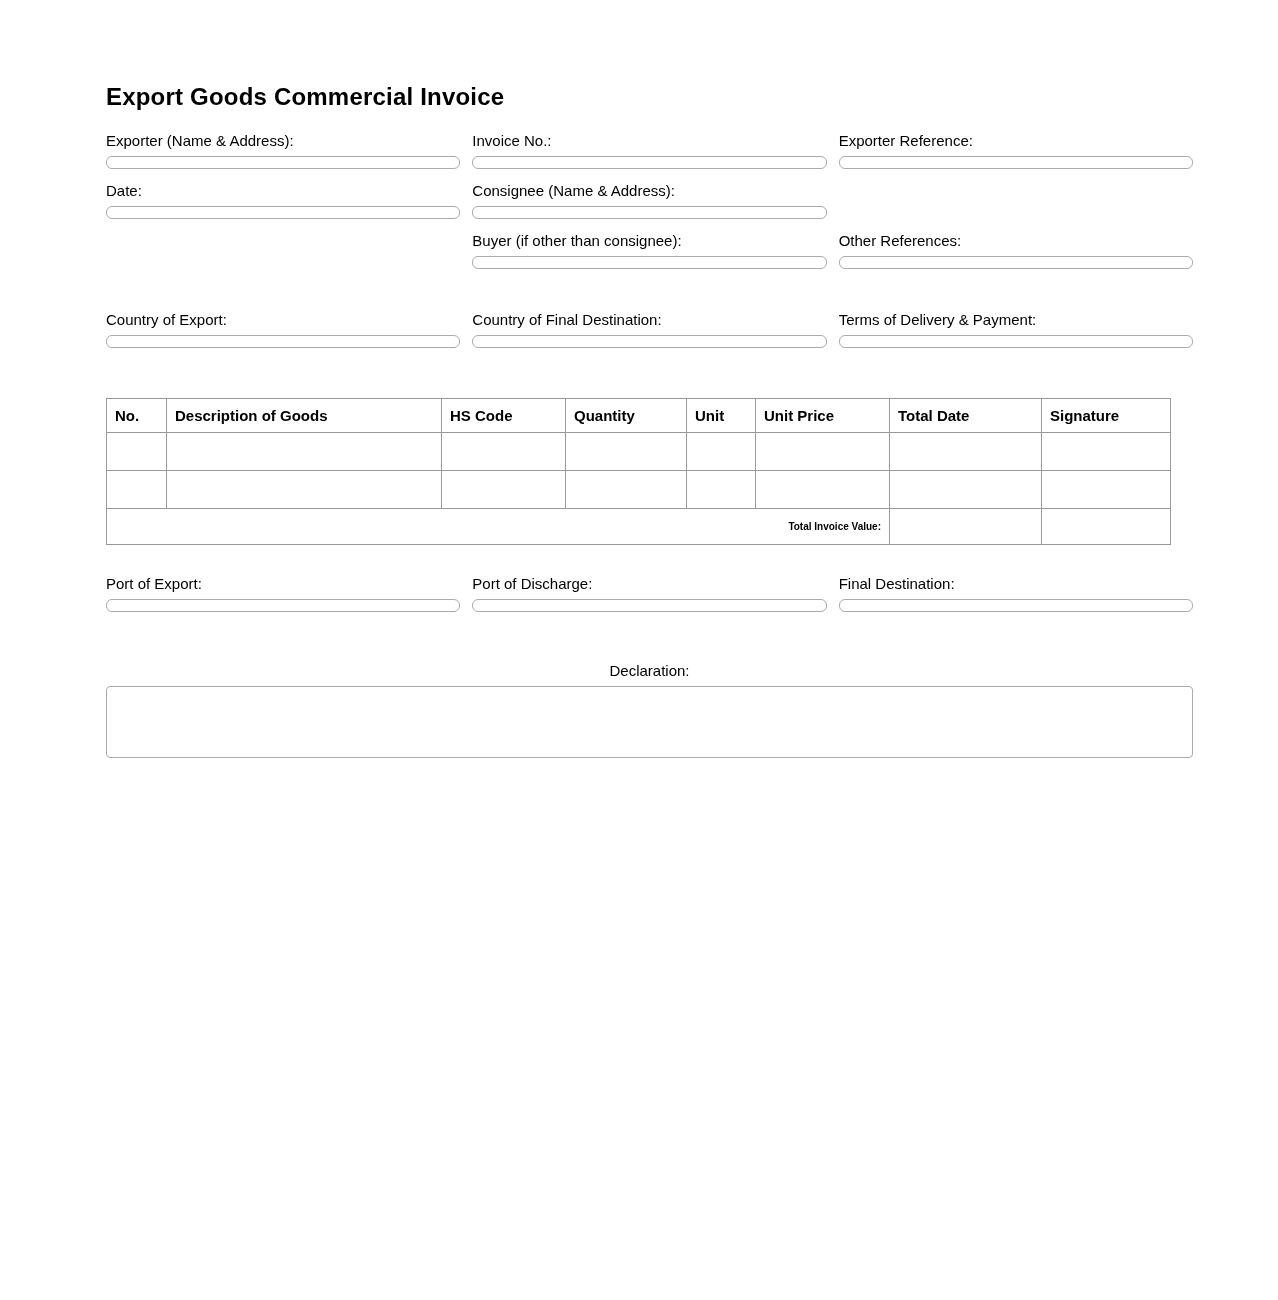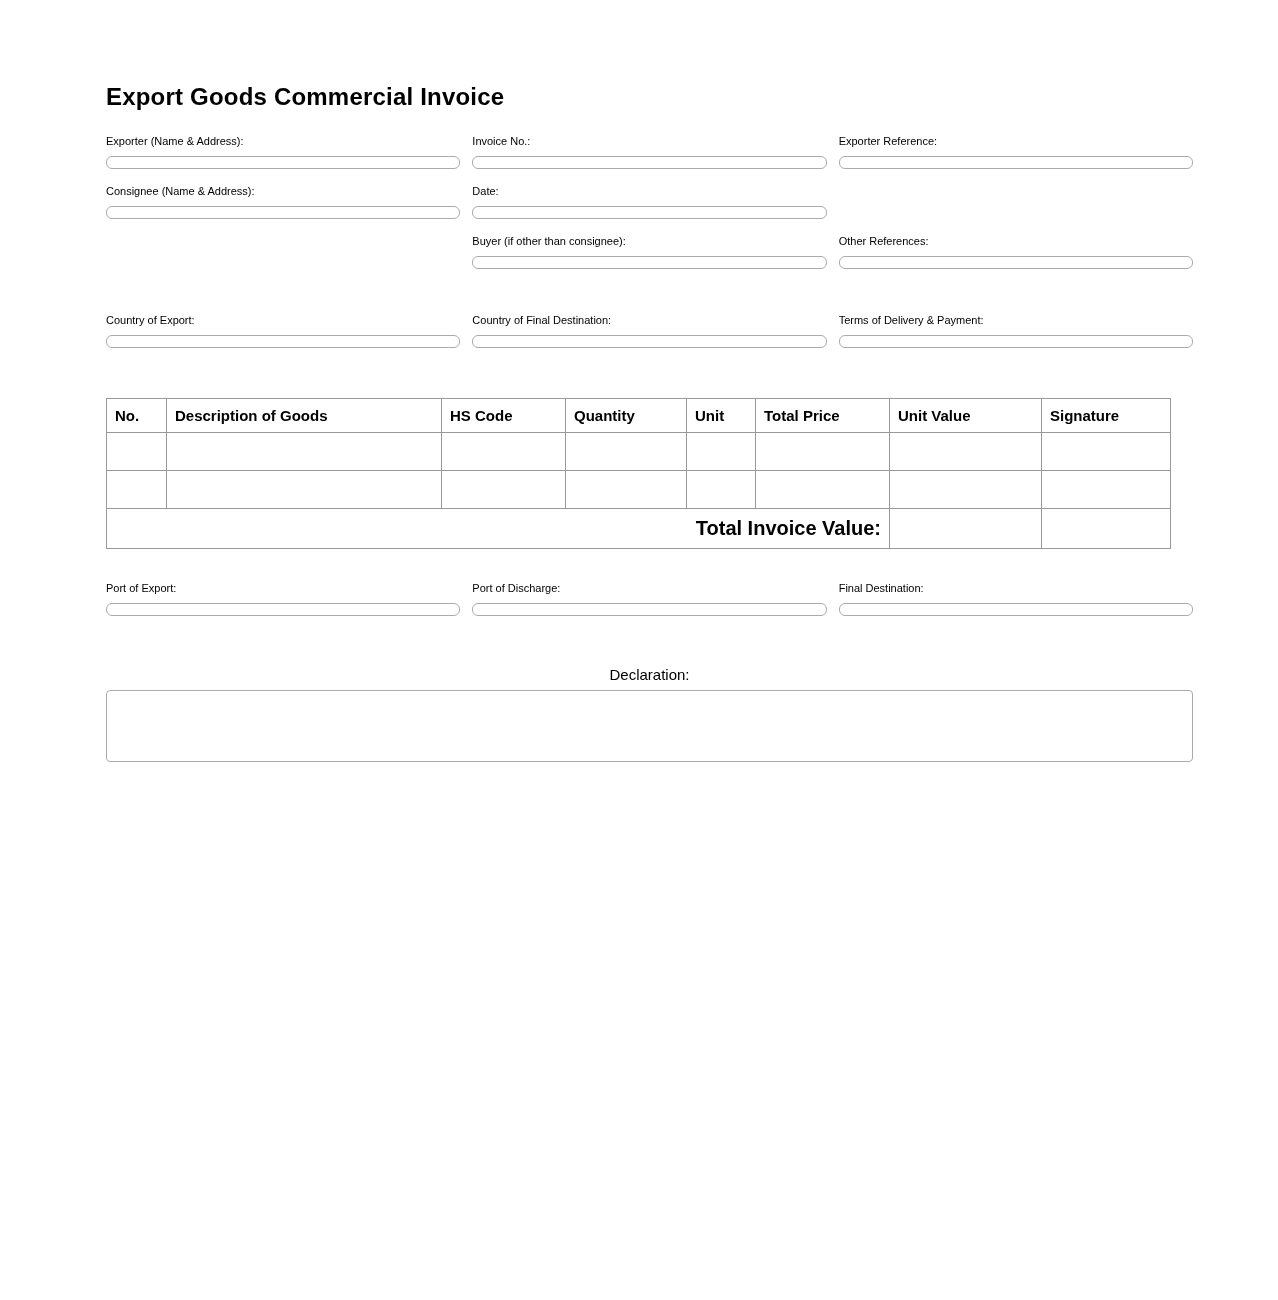--- a/index.html
+++ b/index.html
@@ -28,21 +28,21 @@
 
   .form-grid {
     display: grid;
     grid-template-columns: 1fr 1fr 1fr;
     column-gap: 12px;
     row-gap: 13px;
   }
   .field { display: block; }
   .field .lbl {
     display: block;
-    font-size: 11px;
+    font-size: 15px;
     line-height: 18px;
     margin-bottom: 6px;
     color: #000000;
   }
   .field input {
     display: block;
     width: 100%;
     height: 13px;
     border: 1px solid #ababab;
     border-radius: 6px;
@@ -69,21 +69,21 @@
     text-align: left;
     vertical-align: middle;
     background: #ffffff;
   }
   table.goods th { font-weight: bold; height: 34px; }
   table.goods tr.data-row td { height: 38px; }
   table.goods tr.total-row td { height: 36px; }
   table.goods td.total-label {
     text-align: right;
     font-weight: bold;
-    font-size: 20px;
+    font-size: 10px;
   }
 
   .declaration { margin-top: 50px; }
   .declaration .lbl {
     display: block;
     font-size: 15px;
     line-height: 18px;
     margin-bottom: 6px;
     text-align: center;
   }
@@ -139,25 +139,25 @@
       <div class="field">
         <span class="lbl">Invoice No.:</span>
         <input type="text" value="" style="">
       </div>
       <div class="field">
         <span class="lbl">Exporter Reference:</span>
         <input type="text" value="" style="">
       </div>
 
       <div class="field">
+        <span class="lbl">Date:</span>
+        <input type="text" value="" style="">
+      </div>
+      <div class="field">
         <span class="lbl">Consignee (Name &amp; Address):</span>
-        <input type="text" value="" style="">
-      </div>
-      <div class="field">
-        <span class="lbl">Date:</span>
         <input type="text" value="" style="">
       </div>
       <div class="field col2">
         <span class="lbl">Buyer (if other than consignee):</span>
         <input type="text" value="" style="">
       </div>
 
       <div class="field">
         <span class="lbl">Other References:</span>
         <input type="text" value="" style="">
@@ -190,22 +190,22 @@
           <col style="width: 152px;">
           <col style="width: 129px;">
         </colgroup>
       <thead>
         <tr>
             <th>No.</th>
             <th>Description of Goods</th>
             <th>HS Code</th>
             <th>Quantity</th>
             <th>Unit</th>
-            <th>Total Price</th>
-            <th>Unit Value</th>
+            <th>Unit Price</th>
+            <th>Total Date</th>
             <th>Signature</th>
           </tr>
       </thead>
       <tbody>
           <tr class="data-row">
             <td></td>
             <td></td>
             <td></td>
             <td></td>
             <td></td>

